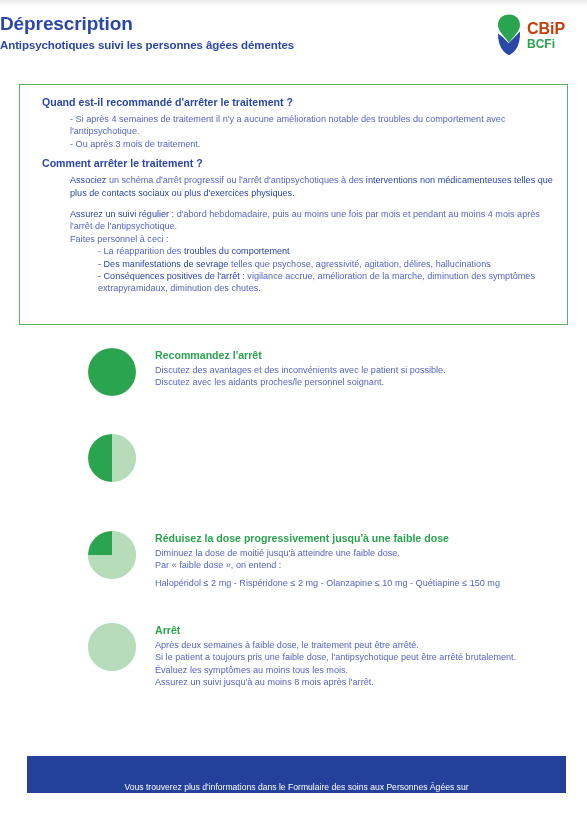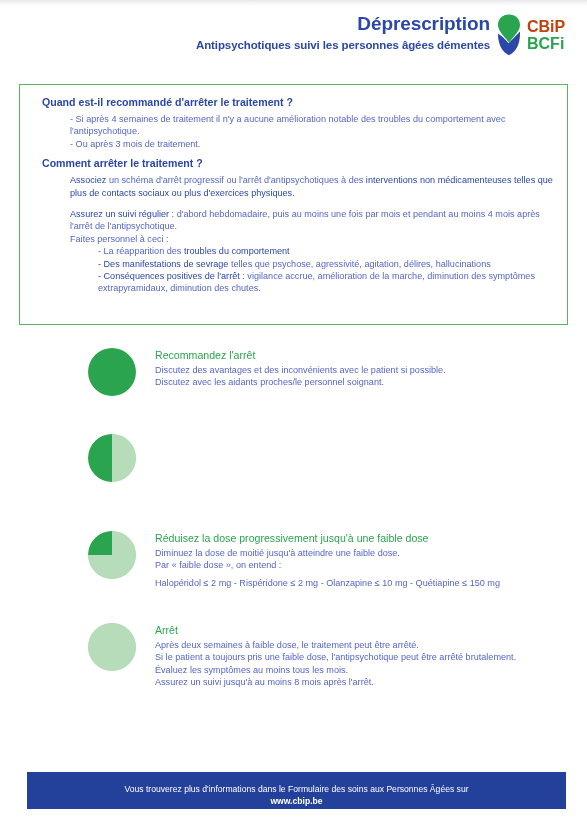--- a/index.html
+++ b/index.html
@@ -37,21 +37,21 @@
     top: 12px;
     left: 0;
     width: 587px;
     height: 52px;
   }
   .header-titles {
     position: absolute;
     left: 0;
     top: 0;
     width: 490px;
-    text-align: right;
+    text-align: left;
   }
   .doc-title {
     color: #2b47a8;
     font-size: 19px;
     font-weight: bold;
     line-height: 23px;
     letter-spacing: -0.1px;
   }
   .doc-subtitle {
     color: #2b47a8;
@@ -79,21 +79,21 @@
   }
   .brand-line1 {
     color: #c2410c;
     font-size: 16px;
     font-weight: bold;
     letter-spacing: 0px;
     display: block;
   }
   .brand-line2 {
     color: #2aa44f;
-    font-size: 16px;
+    font-size: 12px;
     font-weight: bold;
     letter-spacing: 0px;
     display: block;
     margin-top: 1px;
   }
 
   
   .info-box {
     position: absolute;
     left: 19px;
@@ -155,47 +155,47 @@
   .pie svg {
     display: block;
   }
   .step-body {
     position: absolute;
     left: 155px;
     width: 410px;
   }
   .step-title {
     color: #2aa44f;
-    font-weight: normal;
+    font-weight: bold;
     font-size: 10.6px;
     line-height: 14px;
     margin-bottom: 2px;
   }
   .step-text {
     color: #5566c4;
     font-size: 9.1px;
     line-height: 12.4px;
   }
   .step-text .spacer {
     display: block;
     height: 5px;
   }
 
   
   .footer {
     position: absolute;
     left: 27px;
-    top: 772px;
+    top: 756px;
     width: 539px;
     height: 37px;
     background: #23409a;
     color: #ffffff;
     text-align: center;
     box-sizing: border-box;
-    padding-top: 11px;
+    padding-top: 25px;
   }
   .footer-line1 {
     font-size: 8.6px;
     line-height: 12px;
   }
   .footer-line2 {
     font-size: 8.6px;
     font-weight: bold;
     line-height: 13px;
   }

